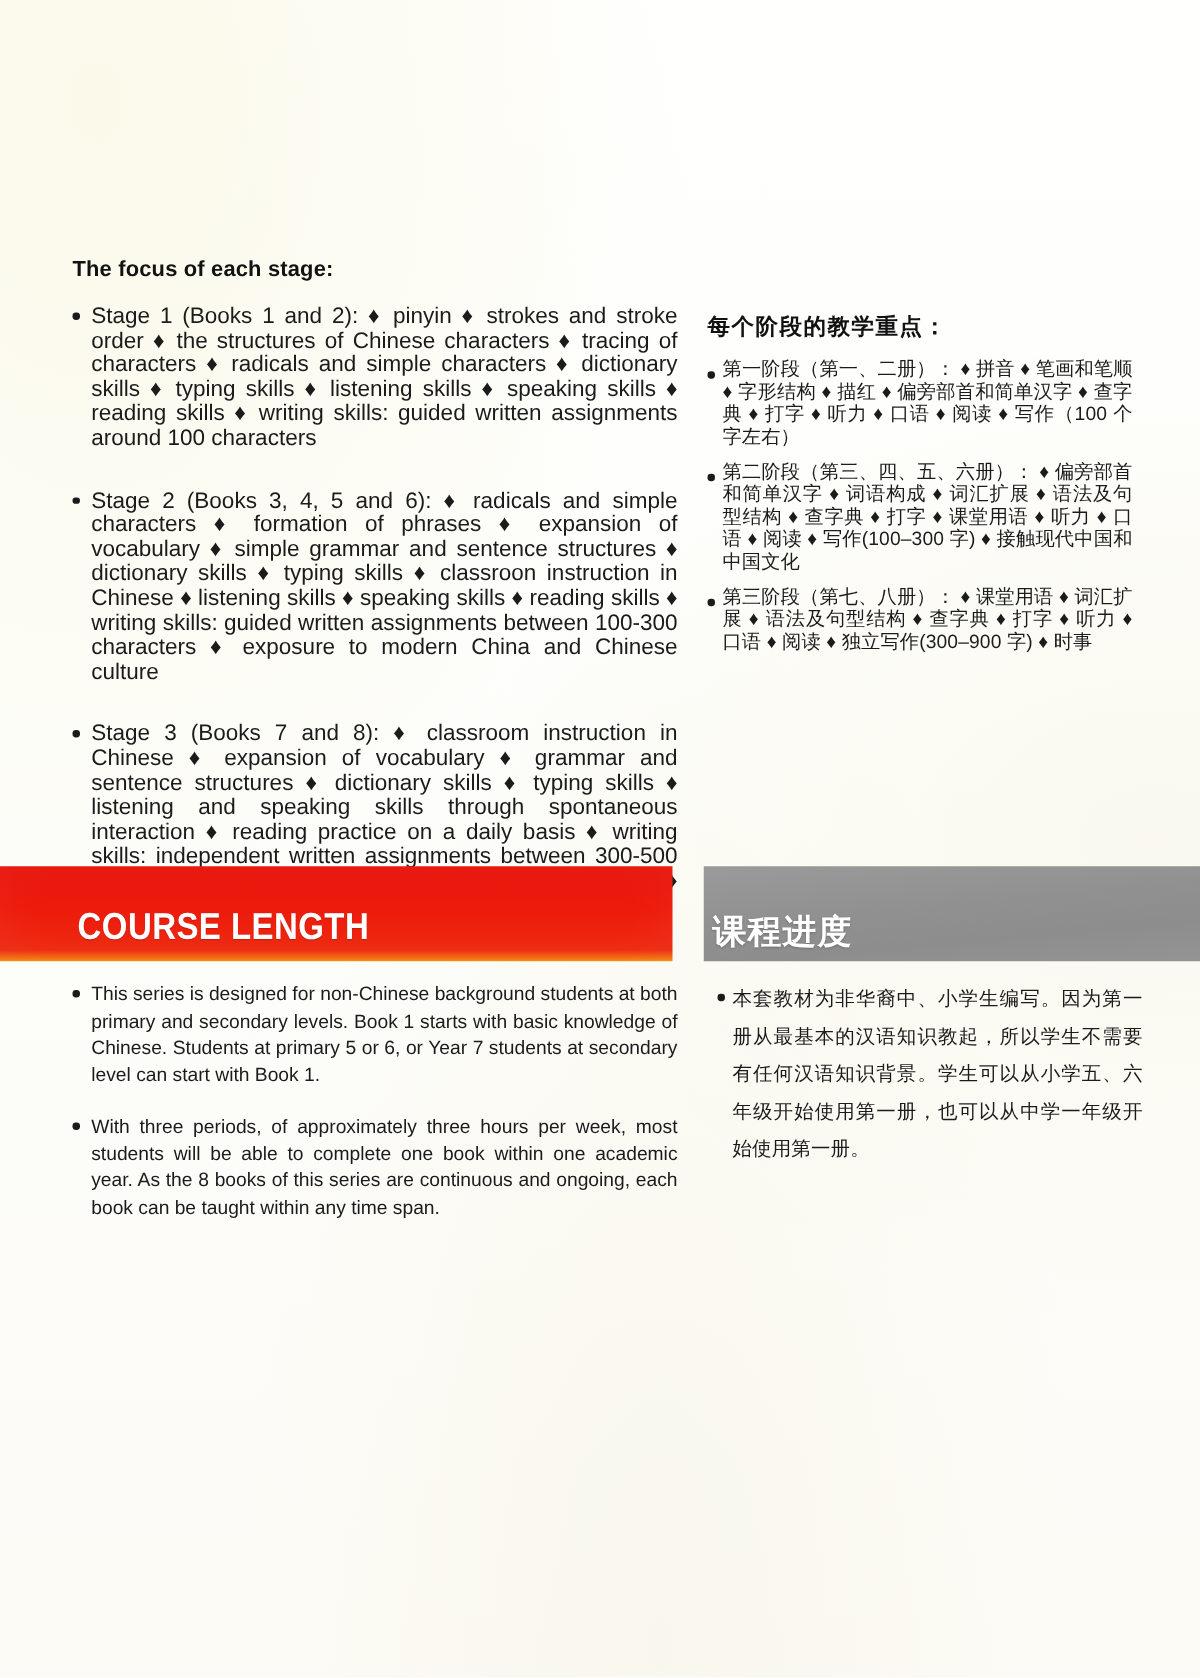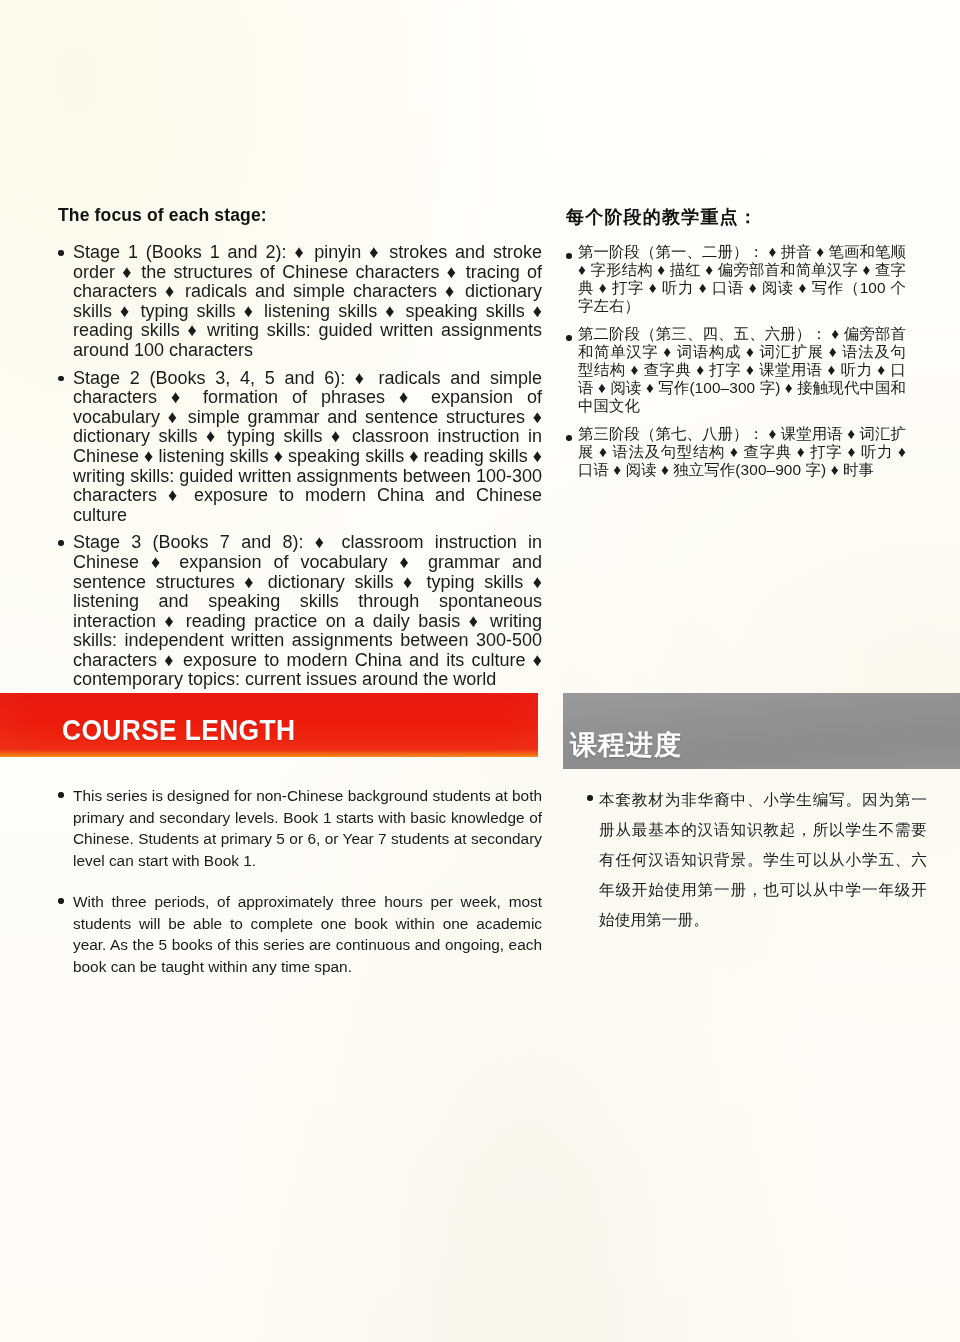--- a/index.html
+++ b/index.html
@@ -38,20 +38,21 @@
   
   .col-en {
     position: absolute;
     left: 58px;
     width: 484px;
   }
   .col-zh {
     position: absolute;
     left: 566px;
     width: 340px;
+    margin-top: 44px;
   }
 
   
   .heading-en {
     font-size: 17.5px;
     font-weight: bold;
     letter-spacing: 0.15px;
     color: #121212;
   }
   .heading-zh {
@@ -74,21 +75,21 @@
     content: "";
     position: absolute;
     left: 0;
     top: 7px;
     width: 5.5px;
     height: 5.5px;
     border-radius: 50%;
     background: #1b1b1b;
   }
   .bullet + .bullet {
-    margin-top: 8px;
+    margin-top: 30px;
   }
 
   .bullet-zh {
     position: relative;
     padding-left: 12px;
     font-size: 15.4px;
     line-height: 18px;
     text-align: justify;
     color: #1b1b1b;
     letter-spacing: 0.1px;
@@ -106,21 +107,21 @@
   .bullet-zh + .bullet-zh {
     margin-top: 10px;
   }
 
   
   .banner-red {
     position: absolute;
     left: 0;
     top: 693px;
     width: 538px;
-    height: 64px;
+    height: 76px;
     background:
       linear-gradient(180deg, #e8140b 0%, #ec1b0c 45%, #ee2910 88%, #f2800f 99%, #f7a814 100%);
     box-shadow: inset 0 0 40px rgba(255,255,255,0.06);
   }
   .banner-red-label {
     position: absolute;
     left: 62px;
     bottom: 10px;
     color: #ffffff;
     font-size: 30px;
@@ -153,21 +154,21 @@
 
   
   .lower-en {
     position: absolute;
     left: 58px;
     top: 785px;
     width: 484px;
   }
   .lower-zh {
     position: absolute;
-    left: 587px;
+    left: 574px;
     top: 785px;
     width: 340px;
   }
   .lower-en .bullet {
     font-size: 15.4px;
     line-height: 21.5px;
   }
   .lower-en .bullet + .bullet {
     margin-top: 20px;
   }
@@ -205,20 +206,20 @@
   <div class="banner-red">
     <div class="banner-red-label">COURSE LENGTH</div>
   </div>
 
   <div class="banner-gray">
     <div class="banner-gray-label">课程进度</div>
   </div>
 
   <div class="lower-en">
     <div class="bullet">This series is designed for non-Chinese background students at both primary and secondary levels. Book 1 starts with basic knowledge of Chinese. Students at primary 5 or 6, or Year 7 students at secondary level can start with Book 1.</div>
-    <div class="bullet">With three periods, of approximately three hours per week, most students will be able to complete one book within one academic year.  As the 5 books of this series are continuous and ongoing, each book can be taught within any time span.</div>
+    <div class="bullet">With three periods, of approximately three hours per week, most students will be able to complete one book within one academic year.  As the 8 books of this series are continuous and ongoing, each book can be taught within any time span.</div>
   </div>
 
   <div class="lower-zh">
     <div class="bullet-zh">本套教材为非华裔中、小学生编写。因为第一册从最基本的汉语知识教起，所以学生不需要有任何汉语知识背景。学生可以从小学五、六年级开始使用第一册，也可以从中学一年级开始使用第一册。</div>
   </div>
 
 </div>
 
 </body></html>

